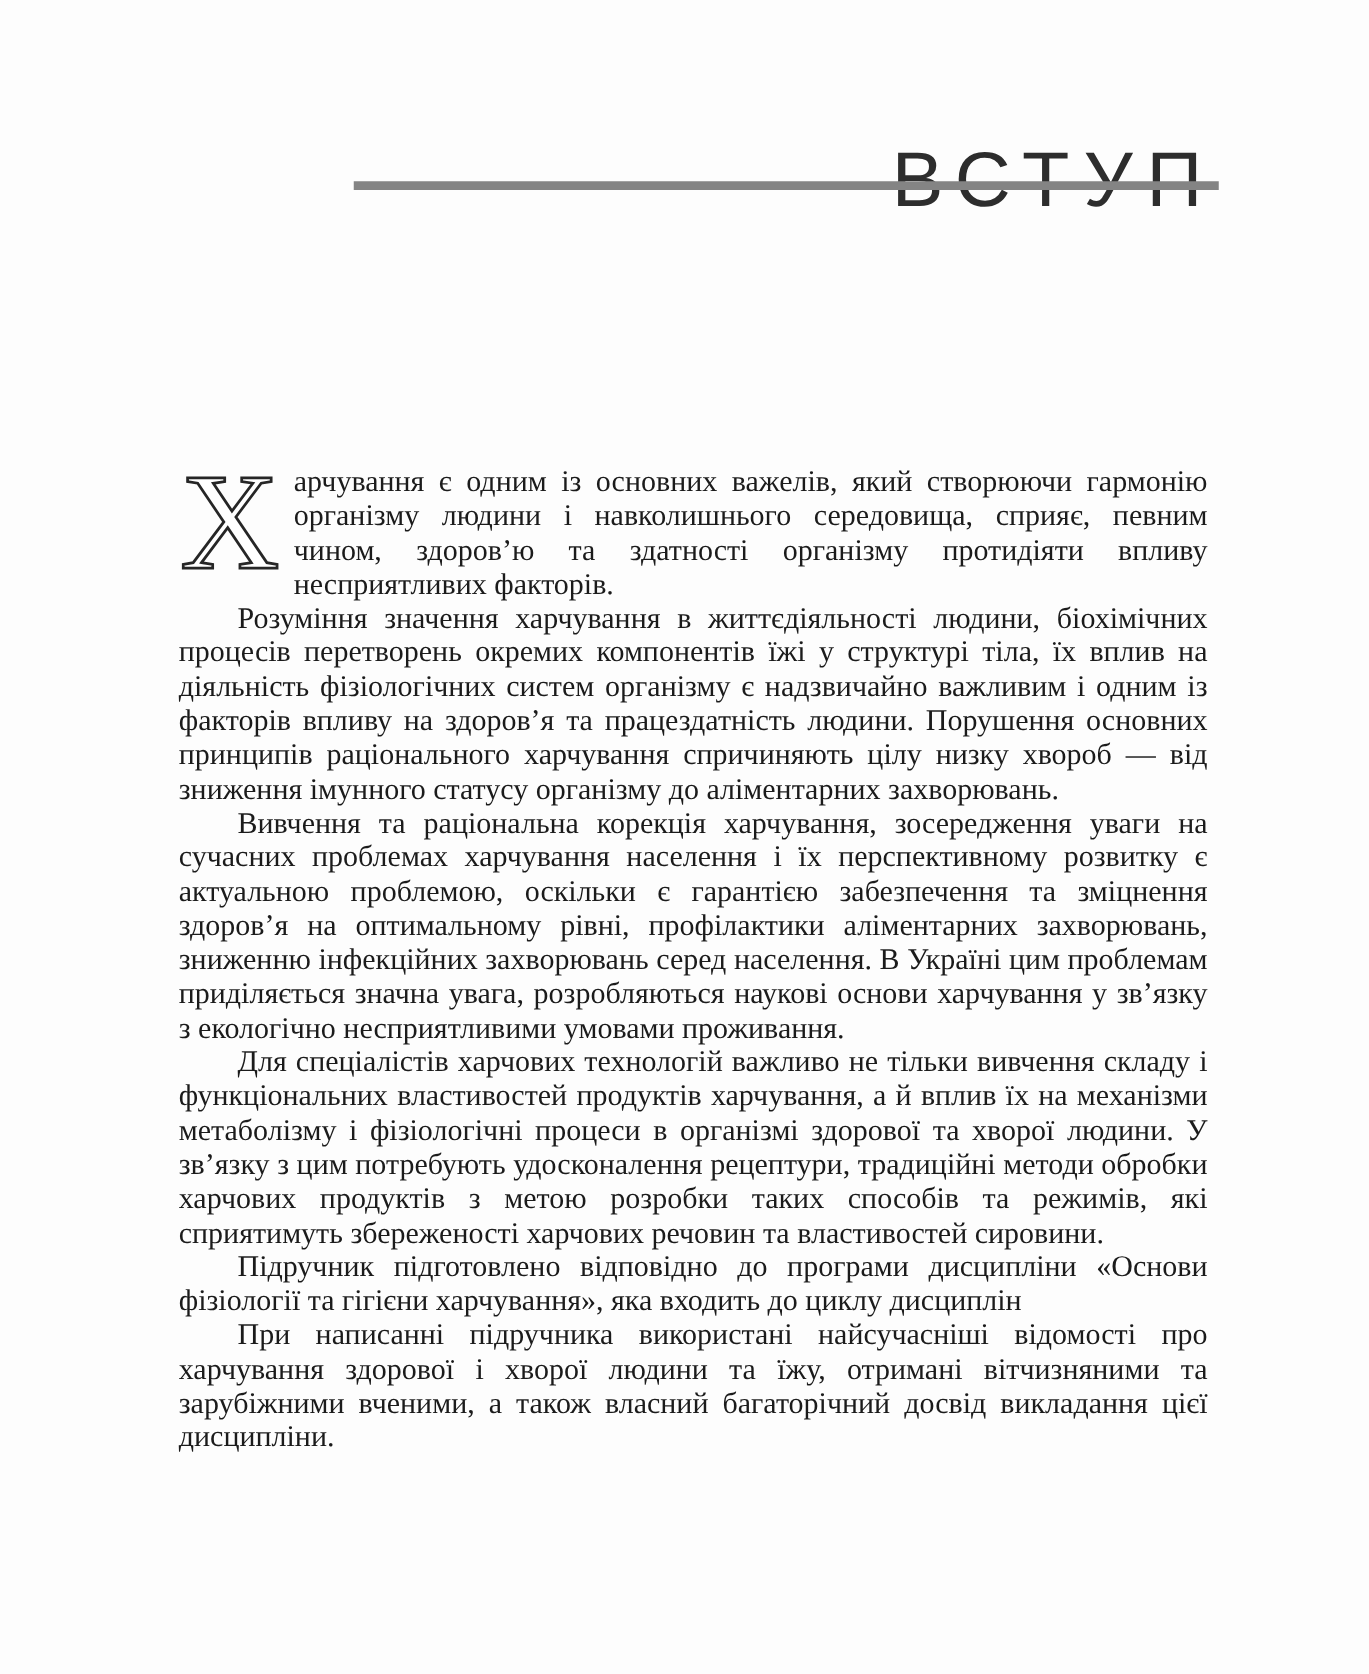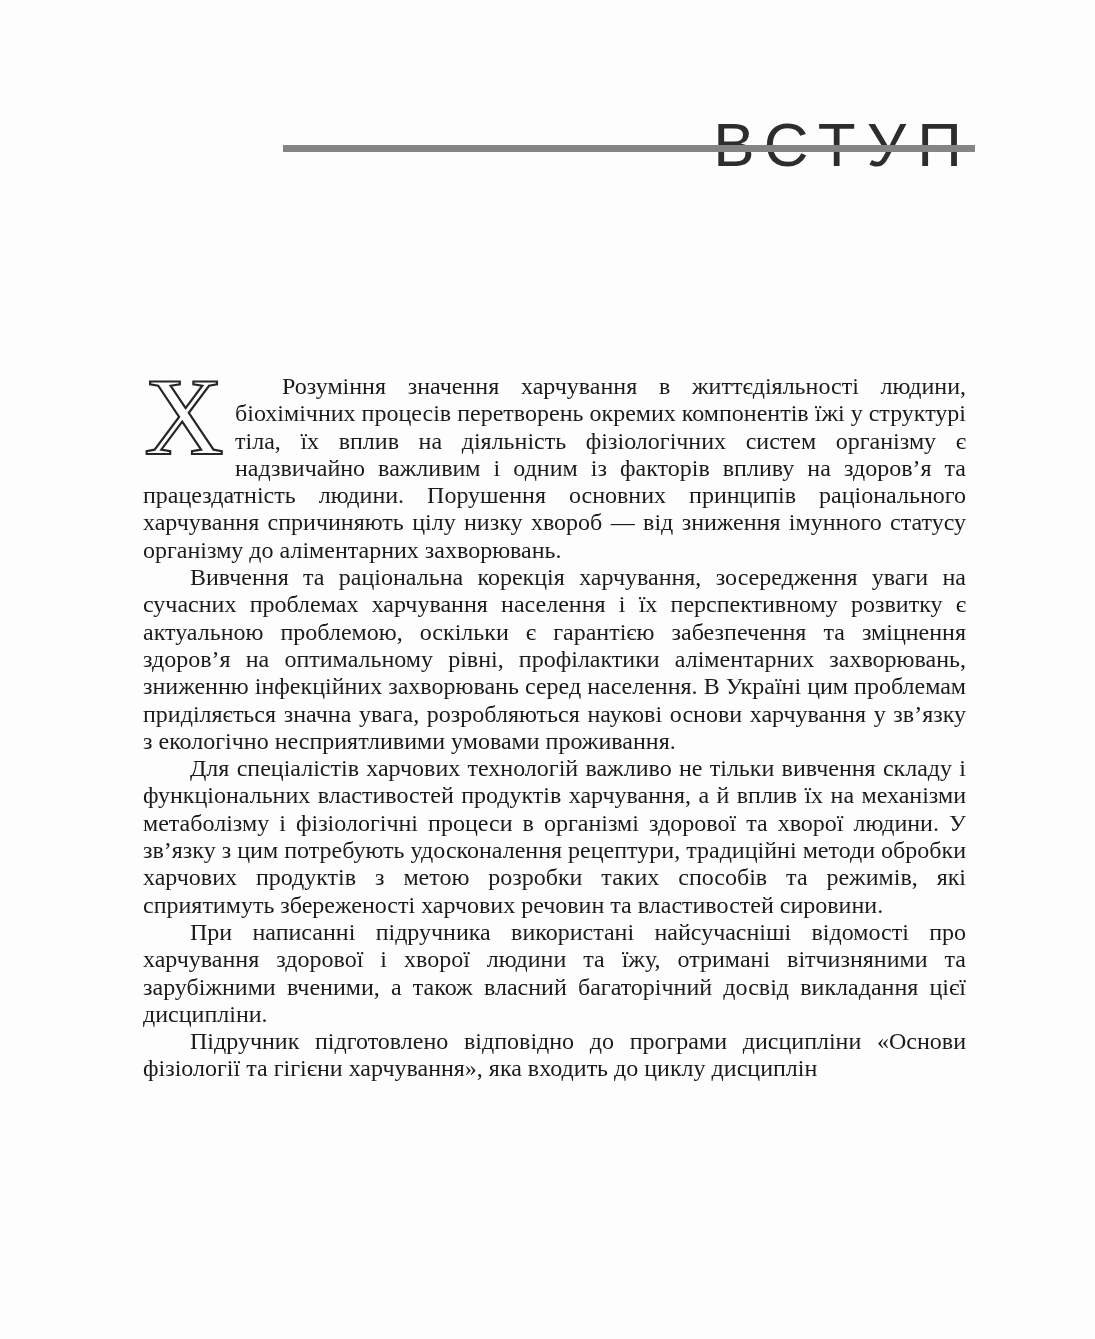--- a/index.html
+++ b/index.html
@@ -77,27 +77,27 @@
 
   <h1 class="doc-title">ВСТУП</h1>
 
   <div class="title-rule"></div>
 
   <div class="content">
 
     <p class="para opening">
       <svg class="dropcap-svg" viewBox="0 0 78 79" xmlns="http://www.w3.org/2000/svg">
         <text x="39" y="77" text-anchor="middle" font-size="110">Х</text>
-      </svg>
+      </svg><span>арчування є одним із основних важелів, який створюючи гармонію організму людини і навколишнього середовища, сприяє, певним чином, здоров’ю та здатності організму протидіяти впливу несприятливих факторів.</span>
     </p>
 
     <p class="para">Розуміння значення харчування в життєдіяльності людини, біохімічних процесів перетворень окремих компонентів їжі у структурі тіла, їх вплив на діяльність фізіологічних систем організму є надзвичайно важливим і одним із факторів впливу на здоров’я та працездатність людини. Порушення основних принципів раціонального харчування спричиняють цілу низку хвороб — від зниження імунного статусу організму до аліментарних захворювань.</p>
 
     <p class="para">Вивчення та раціональна корекція харчування, зосередження уваги на сучасних проблемах харчування населення і їх перспективному розвитку є актуальною проблемою, оскільки є гарантією забезпечення та зміцнення здоров’я на оптимальному рівні, профілактики аліментарних захворювань, зниженню інфекційних захворювань серед населення. В Україні цим проблемам приділяється значна увага, розробляються наукові основи харчування у зв’язку з екологічно несприятливими умовами проживання.</p>
 
     <p class="para">Для спеціалістів харчових технологій важливо не тільки вивчення складу і функціональних властивостей продуктів харчування, а й вплив їх на механізми метаболізму і фізіологічні процеси в організмі здорової та хворої людини. У зв’язку з цим потребують удосконалення рецептури, традиційні методи обробки харчових продуктів з метою розробки таких способів та режимів, які сприятимуть збереженості харчових речовин та властивостей сировини.</p>
 
+    <p class="para">Підручник підготовлено відповідно до програми дисципліни «Основи фізіології та гігієни харчування», яка входить до циклу дисциплін</p>
+
     <p class="para">При написанні підручника використані найсучасніші відомості про харчування здорової і хворої людини та їжу, отримані вітчизняними та зарубіжними вченими, а також власний багаторічний досвід викладання цієї дисципліни.</p>
-
-    <p class="para">Підручник підготовлено відповідно до програми дисципліни «Основи фізіології та гігієни харчування», яка входить до циклу дисциплін</p>
 
   </div>
 </div>
 
 </body></html>

